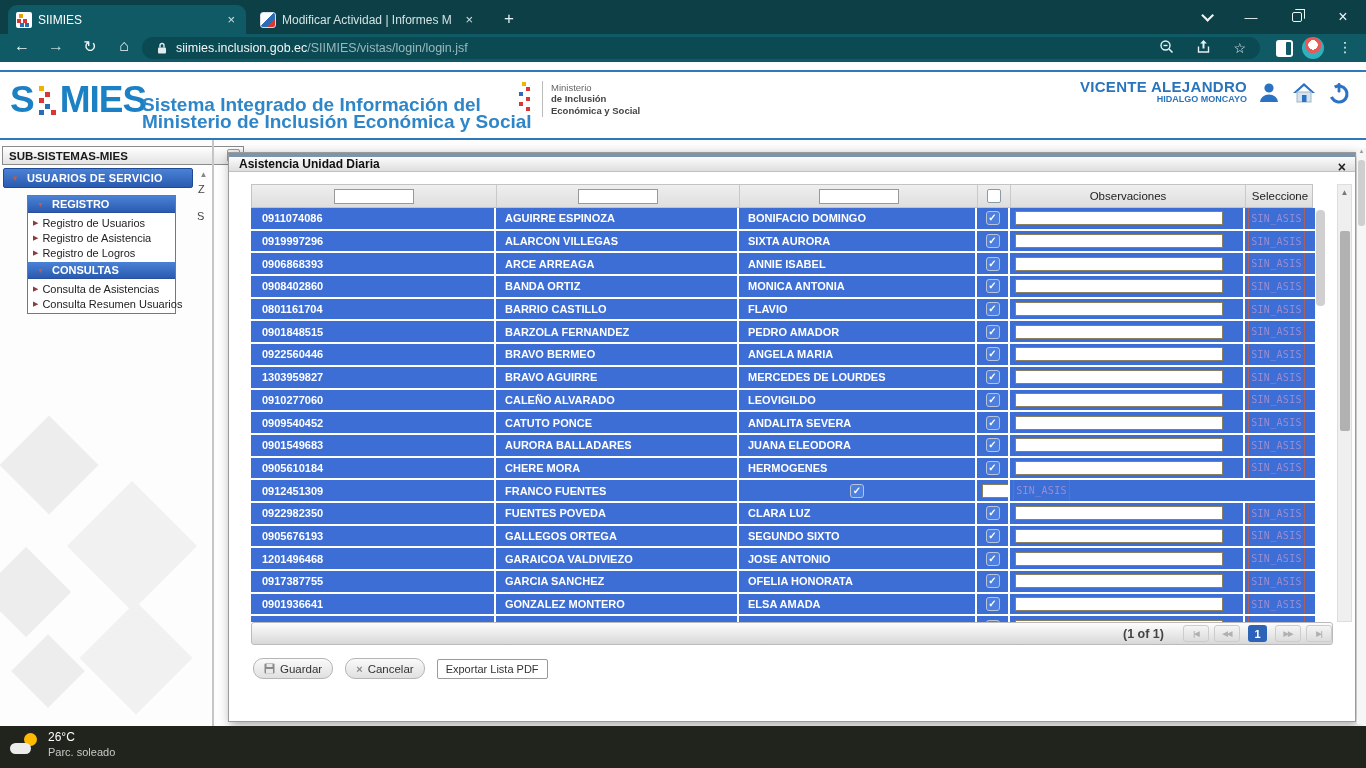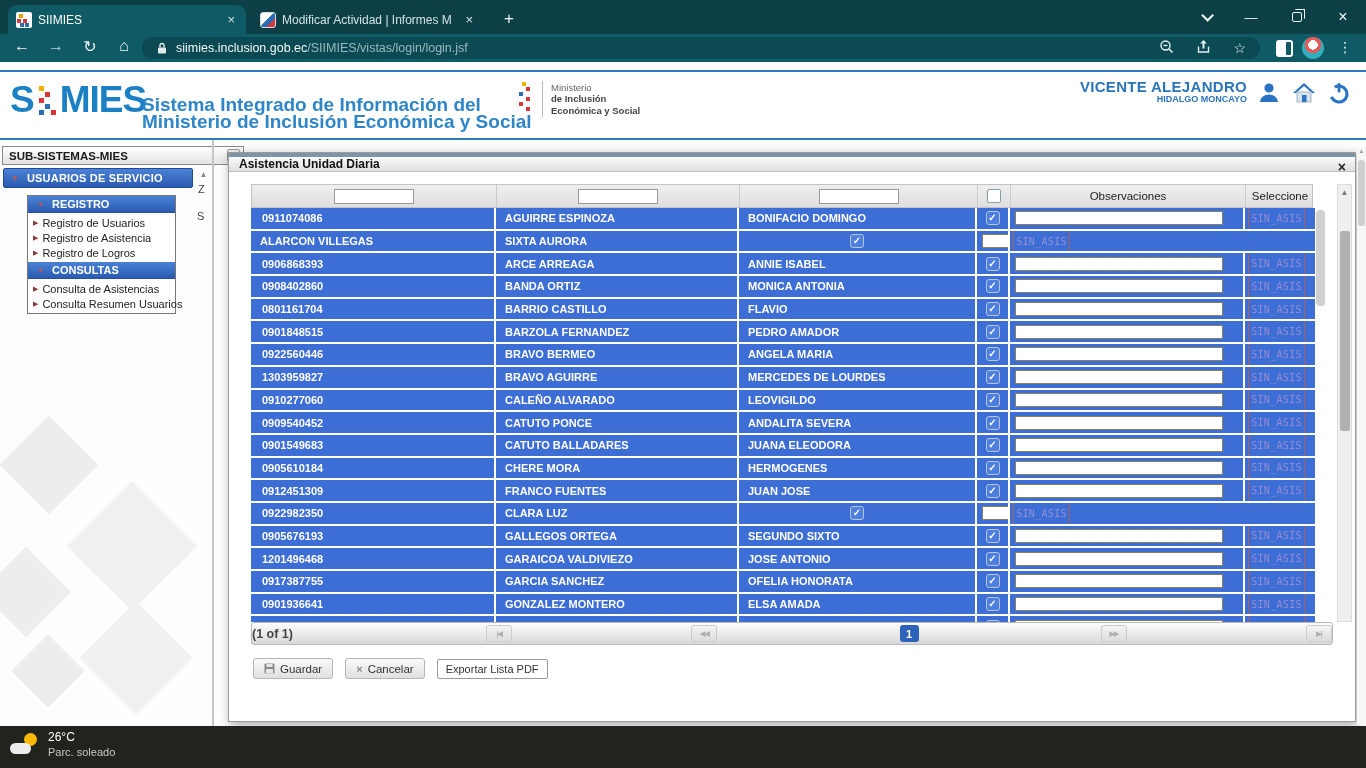--- a/index.html
+++ b/index.html
@@ -119,29 +119,29 @@
   .estado{width:57px;height:31px;margin-left:3px;border:1px solid #a85f5f;color:#978cd2;font-size:10px;
     display:flex;align-items:center;justify-content:center;letter-spacing:.3px;font-weight:normal;
     font-family:"DejaVu Sans Mono",monospace;}
 
   .inner-thumb{position:absolute;left:1087px;top:57px;width:9px;height:96px;background:#d0d0d0;border-radius:4px;}
   .outer-scroll{position:absolute;left:1108px;top:31px;width:15px;height:438px;background:#efefef;border:1px solid #ddd;}
   .outer-scroll .sa{height:14px;color:#777;font-size:8px;display:flex;align-items:center;justify-content:center;}
   .outer-thumb{position:absolute;left:2px;top:46px;width:10px;height:200px;background:#b1b1b1;border-radius:2px;}
 
   .m-paginator{position:absolute;left:22px;top:469px;width:1082px;height:23px;border:1px solid #bbb;border-radius:3px;
-    background:linear-gradient(#fdfdfd,#d8d8d8);display:flex;align-items:center;justify-content:space-between;gap:5px;}
+    background:linear-gradient(#fdfdfd,#d8d8d8);display:flex;align-items:center;justify-content:flex-end;gap:5px;}
   .pg-status{font-size:12.5px;font-weight:bold;color:#444;margin-right:14px;}
   .pg-btn{width:26px;height:17px;border:1px solid #ccc;border-radius:3px;background:linear-gradient(#f4f4f4,#ddd);
     color:#b0b0b0;font-size:7px;font-weight:bold;display:flex;align-items:center;justify-content:center;letter-spacing:-1px;}
   .pg-page{width:19px;height:17px;border-radius:3px;background:#2c63b8;color:#fff;font-size:11px;font-weight:bold;
     display:flex;align-items:center;justify-content:center;margin:0 3px;}
 
   .m-actions{position:absolute;left:24px;top:505px;display:flex;gap:12px;align-items:center;}
-  .btn{height:21px;border:1px solid #b5b5b5;border-radius:3px;background:linear-gradient(#fafafa,#e0e0e0);
+  .btn{height:21px;border:1px solid #b5b5b5;border-radius:10px;background:linear-gradient(#fafafa,#e0e0e0);
     font-size:11.5px;color:#333;display:flex;align-items:center;padding:0 10px;gap:5px;}
   .btn .bx{color:#8a8a8a;font-weight:bold;font-size:11px;}
   .btn-flat{height:20px;border:1px solid #9a9a9a;border-radius:2px;background:#fff;font-size:11px;color:#333;
     display:flex;align-items:center;padding:0 8px;}
 
   .page-scroll{position:absolute;left:1357px;top:8px;width:9px;height:576px;background:#f6f6f6;}
   .page-scroll .pt{position:absolute;left:1px;top:12px;width:7px;height:66px;background:#cfcfcf;border-radius:3px;}
   .page-scroll .pa{position:absolute;left:0;top:0;width:9px;text-align:center;font-size:6px;color:#999;}
 
   
@@ -372,20 +372,21 @@
             </div>
     <div class="tc c-obs">
               <input type="text" class="obsinput" style="">
             </div>
     <div class="tc c-sel">
               <span class="estado">SIN_ASIS</span>
             </div>
   </div>
 
   <div class="trow tgrid">
+    <div class="tc c-ced">0919997296</div>
     <div class="tc c-ape">ALARCON VILLEGAS</div>
     <div class="tc c-nom">SIXTA AURORA</div>
     <div class="tc c-chk">
               <span class="rowchk">
                 <i>✓</i>
               </span>
             </div>
     <div class="tc c-obs">
               <input type="text" class="obsinput" style="">
             </div>
@@ -525,21 +526,21 @@
     <div class="tc c-obs">
               <input type="text" class="obsinput" style="">
             </div>
     <div class="tc c-sel">
               <span class="estado">SIN_ASIS</span>
             </div>
   </div>
 
   <div class="trow tgrid">
     <div class="tc c-ced">0901549683</div>
-    <div class="tc c-ape">CATUTO BALLADARES</div>
+    <div class="tc c-ape">AURORA BALLADARES</div>
     <div class="tc c-nom">JUANA ELEODORA</div>
     <div class="tc c-chk">
               <span class="rowchk">
                 <i>✓</i>
               </span>
             </div>
     <div class="tc c-obs">
               <input type="text" class="obsinput" style="">
             </div>
     <div class="tc c-sel">
@@ -560,36 +561,36 @@
               <input type="text" class="obsinput" style="">
             </div>
     <div class="tc c-sel">
               <span class="estado">SIN_ASIS</span>
             </div>
   </div>
 
   <div class="trow tgrid">
     <div class="tc c-ced">0912451309</div>
     <div class="tc c-ape">FRANCO FUENTES</div>
-    <div class="tc c-nom">JUAN JOSE</div>
     <div class="tc c-chk">
               <span class="rowchk">
                 <i>✓</i>
               </span>
             </div>
     <div class="tc c-obs">
               <input type="text" class="obsinput" style="">
             </div>
     <div class="tc c-sel">
               <span class="estado">SIN_ASIS</span>
             </div>
   </div>
 
   <div class="trow tgrid">
     <div class="tc c-ced">0922982350</div>
+    <div class="tc c-ape">FUENTES POVEDA</div>
     <div class="tc c-nom">CLARA LUZ</div>
     <div class="tc c-chk">
               <span class="rowchk">
                 <i>✓</i>
               </span>
             </div>
     <div class="tc c-obs">
               <input type="text" class="obsinput" style="">
             </div>
     <div class="tc c-sel">

